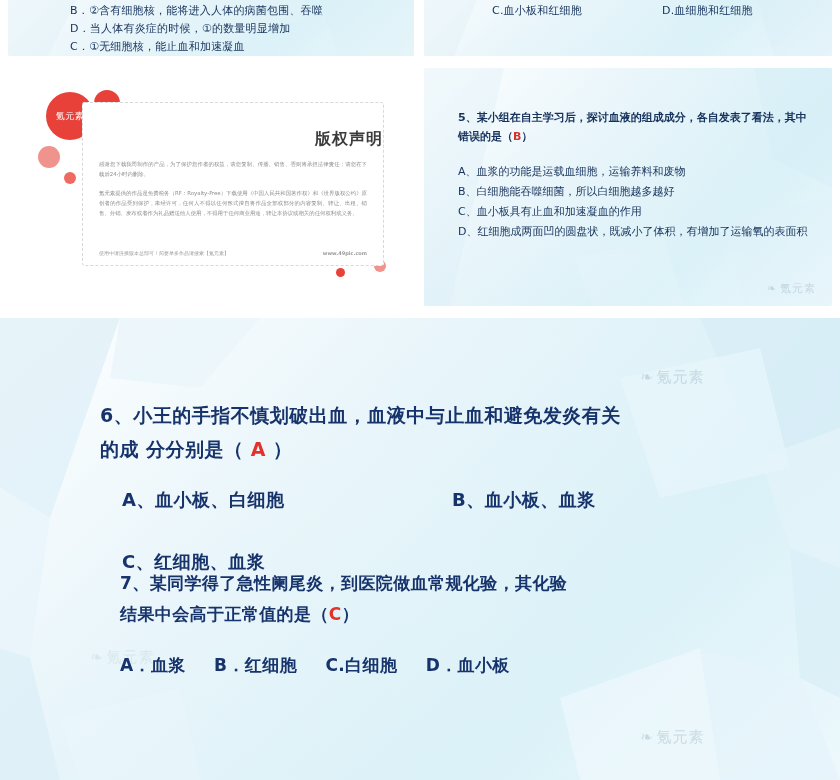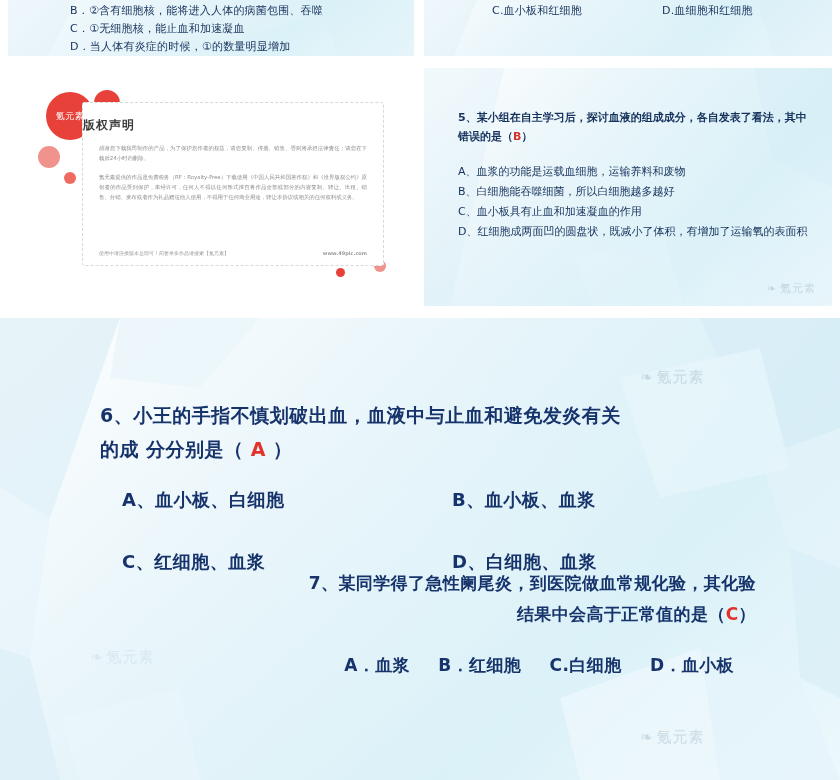--- a/index.html
+++ b/index.html
@@ -38,22 +38,22 @@
     font-family:"DejaVu Sans","Liberation Sans",sans-serif;
   }
 
   
   .cw{position:absolute;inset:0;background:#ffffff;}
   .copy-box{
     position:absolute;left:74px;top:34px;width:300px;height:162px;
     border:1px dashed #d8d8d8;border-radius:3px;background:#fff;
   }
   .copy-title{
-    text-align:left;font-size:12px;color:#3b3b3b;font-weight:bold;
-    margin-top:14px;letter-spacing:1px;
+    text-align:right;font-size:16px;color:#3b3b3b;font-weight:bold;
+    margin-top:26px;letter-spacing:1px;
   }
   .copy-p{
     font-size:5.4px;line-height:10px;color:#8d8d8d;
     margin:9px 16px 0 16px;text-align:justify;
   }
   .copy-foot{
     position:absolute;left:16px;right:16px;bottom:9px;
     display:flex;justify-content:space-between;align-items:flex-end;
   }
   .copy-foot span{font-size:5px;color:#9b9b9b;}
@@ -80,21 +80,21 @@
   .big-q{position:absolute;color:#17336b;}
   .q6{left:100px;top:80px;width:660px;}
   .q6 .stem{font-size:19px;line-height:34px;font-weight:bold;letter-spacing:.5px;}
   .q6 .red{color:#e3322b;}
   .q6 .grid{
     margin-top:22px;display:grid;grid-template-columns:330px 330px;row-gap:38px;
     margin-left:22px;
   }
   .q6 .grid div{font-size:18px;font-weight:bold;letter-spacing:.5px;}
 
-  .q7{left:96px;top:250px;width:660px;text-align:right;}
+  .q7{left:120px;top:250px;width:660px;}
   .q7 .stem{font-size:17px;line-height:31px;font-weight:bold;letter-spacing:.4px;}
   .q7 .red{color:#e3322b;}
   .q7 .row{margin-top:24px;font-size:17px;font-weight:bold;letter-spacing:.4px;}
   .q7 .row span{margin-right:22px;}
 
   
   .wm{
     position:absolute;color:rgba(120,150,170,.30);font-size:11px;
     letter-spacing:1px;pointer-events:none;white-space:nowrap;
   }
@@ -108,22 +108,22 @@
 
   <div class="slide s-tl">
     <div class="bg"></div>
     <svg class="poly" width="406" height="98" viewBox="0 0 406 98">
       <polygon points="0,0 90,0 40,98 0,98" fill="#ddeef8" opacity=".7"></polygon>
       <polygon points="300,0 406,0 406,98 330,98" fill="#d9eef7" opacity=".6"></polygon>
       <polygon points="200,20 280,0 300,60 220,80" fill="#e6f4fb" opacity=".7"></polygon>
     </svg>
     <div style="position:absolute;left:62px;top:44px;width:330px;">
       <div class="opt-sm">B．②含有细胞核，能将进入人体的病菌包围、吞噬</div>
+      <div class="opt-sm">D．当人体有炎症的时候，①的数量明显增加</div>
       <div class="opt-sm">C．①无细胞核，能止血和加速凝血</div>
-      <div class="opt-sm">D．当人体有炎症的时候，①的数量明显增加</div>
     </div>
   </div>
 
   <div class="slide s-tr">
     <div class="bg"></div>
     <svg class="poly" width="408" height="98" viewBox="0 0 408 98">
       <polygon points="0,0 70,0 30,98 0,98" fill="#ddeef8" opacity=".7"></polygon>
       <polygon points="320,0 408,0 408,98 350,98" fill="#d7edf7" opacity=".6"></polygon>
     </svg>
     <div style="position:absolute;left:68px;top:44px;width:320px;display:flex;align-items:flex-end;">
@@ -206,21 +206,20 @@
           <div>
             <span>的成 分分别是（</span>
             <span class="red">A</span>
             <span>）</span>
           </div>
         </div>
         <div class="grid">
           <div>A、血小板、白细胞</div>
           <div>B、血小板、血浆</div>
           <div>C、红细胞、血浆</div>
-          <div>D、白细胞、血浆</div>
         </div>
       </div>
 
       <div class="big-q q7">
         <div class="stem">
           <div>7、某同学得了急性阑尾炎，到医院做血常规化验，其化验</div>
           <div>
             <span>结果中会高于正常值的是（</span><span class="red">C</span><span>）</span>
           </div>
         </div>

